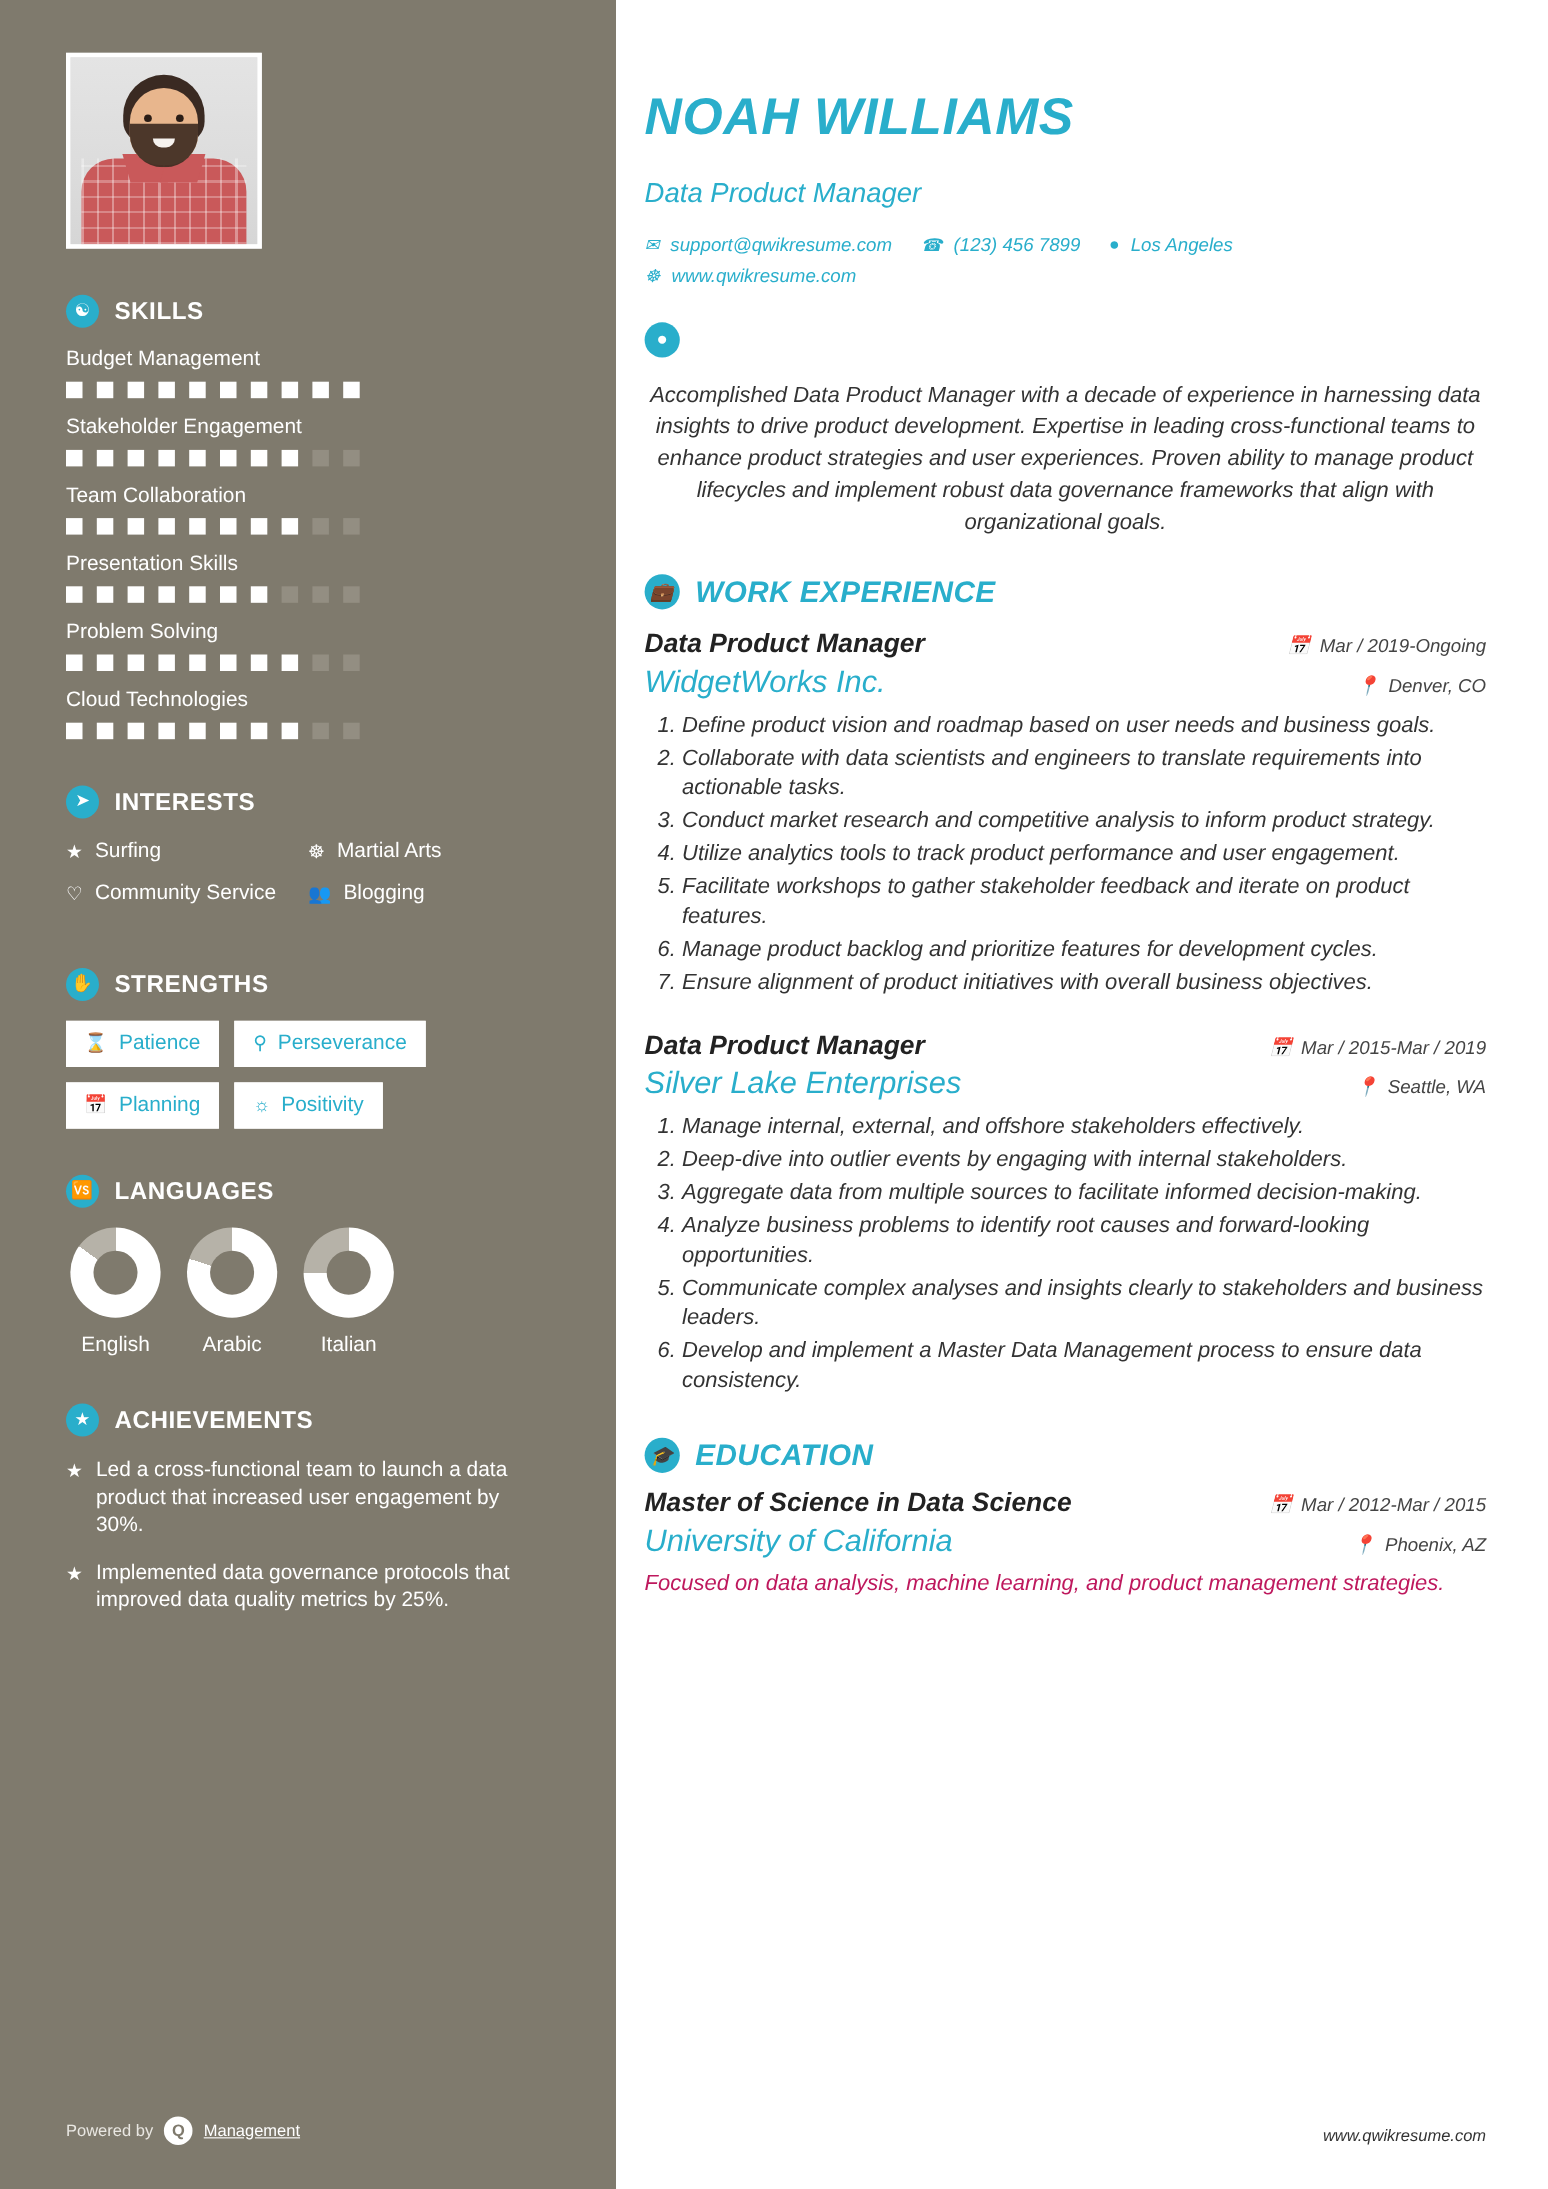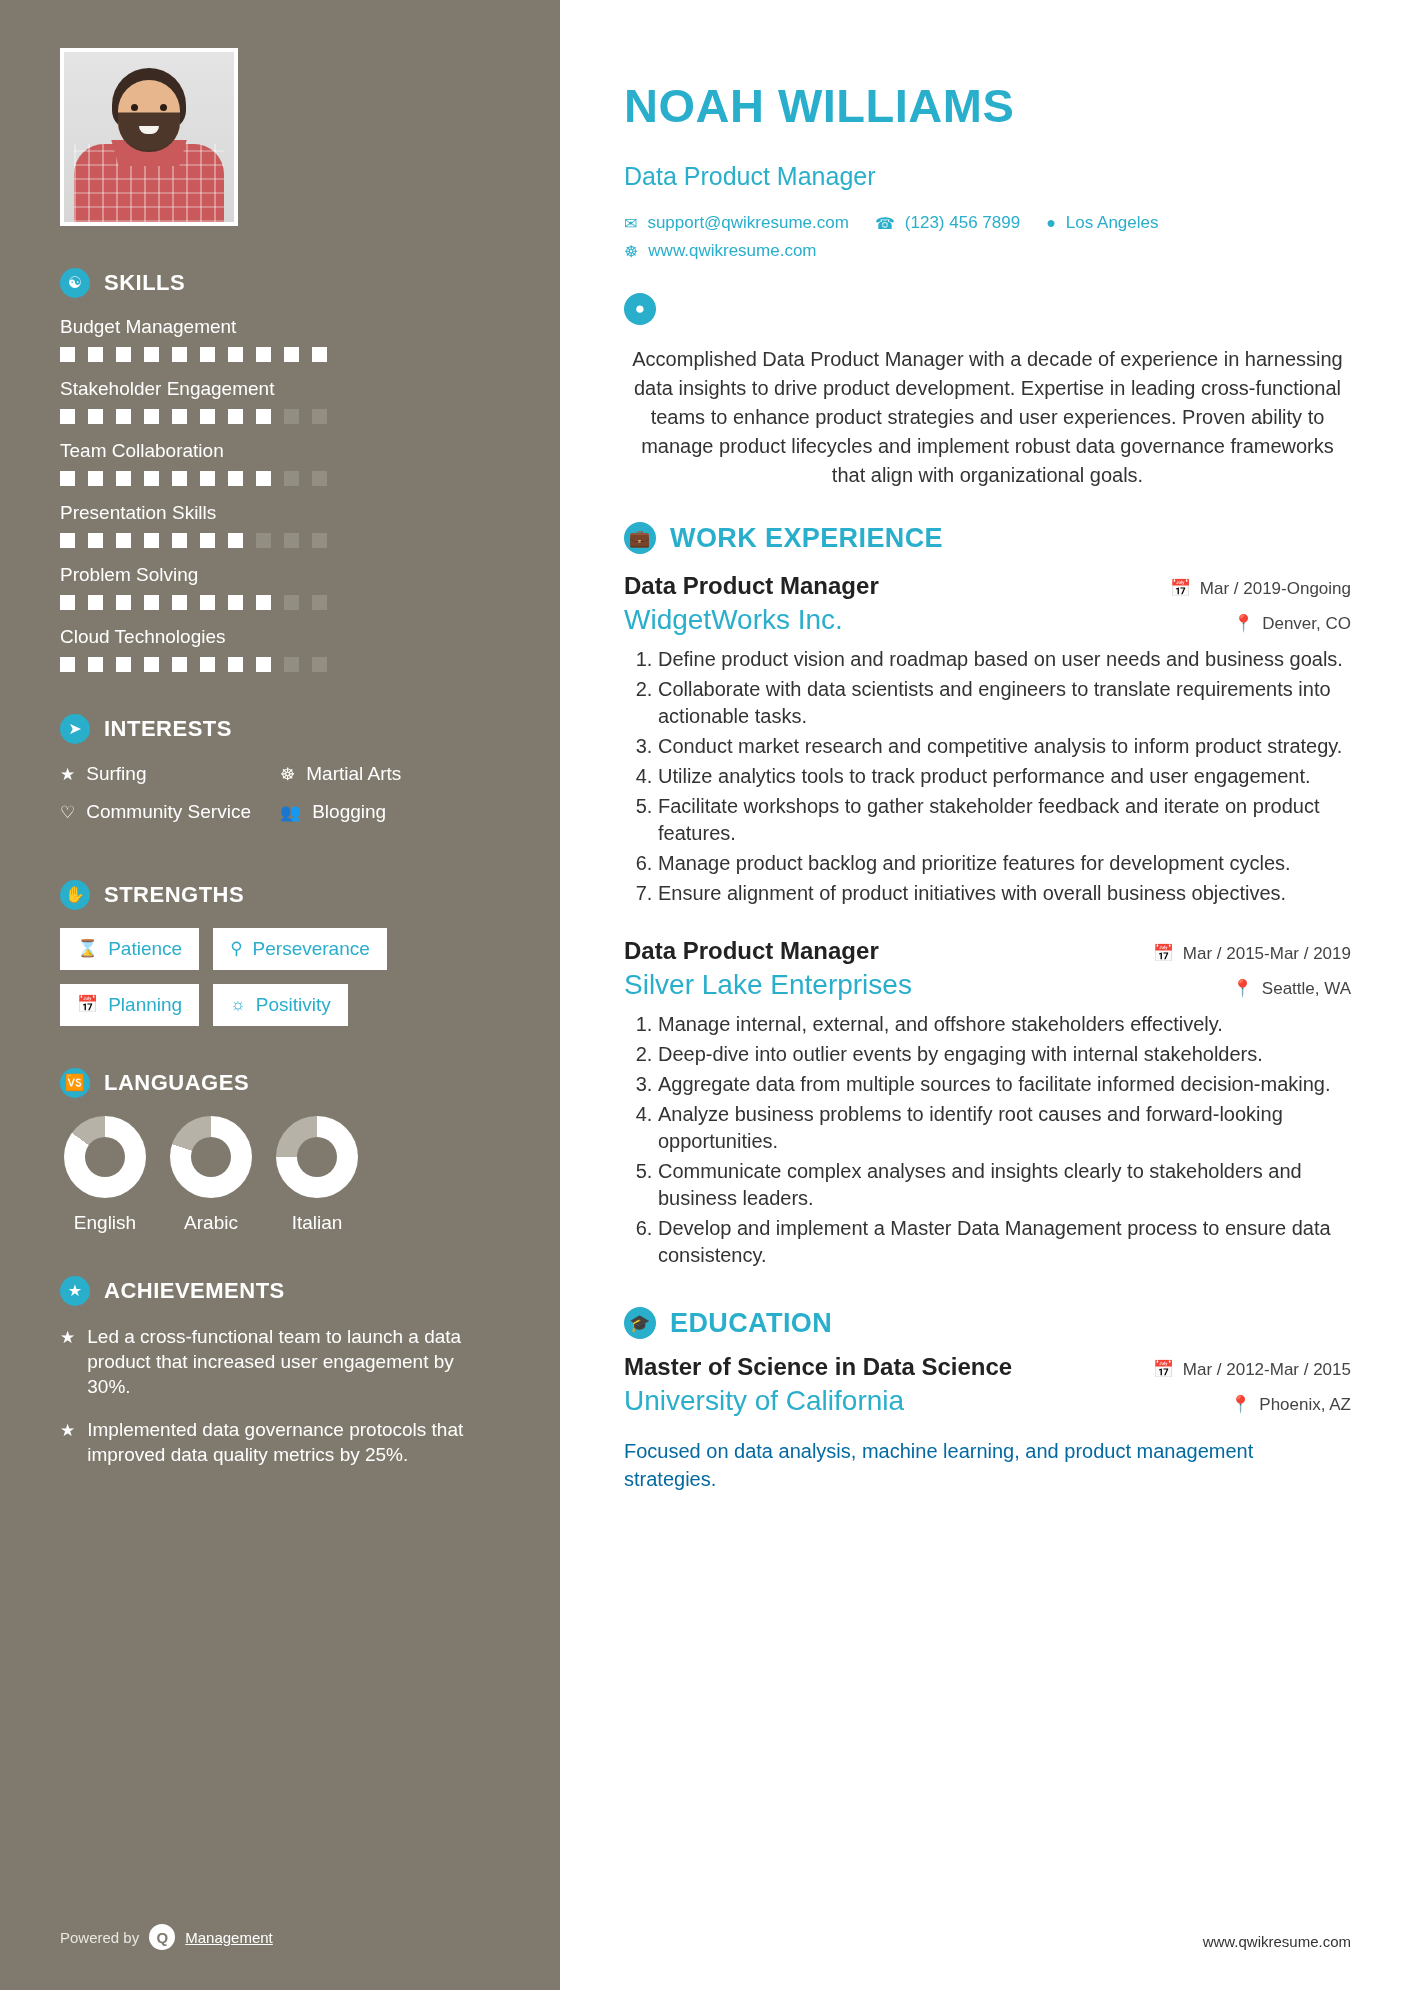--- a/index.html
+++ b/index.html
@@ -170,22 +170,23 @@
     width: 26px; height: 26px; border-radius: 50%;
     background: #ffffff; color: #7f7a6d;
     display: flex; align-items: center; justify-content: center;
     font-size: 15px; font-weight: bold;
   }
   .powered .qname { color: #ffffff; text-decoration: underline; }
 
   
   .main {
     flex: 1;
-    padding: 50px 56px 0 64px;
+    padding: 50px 56px 0 26px;
     position: relative;
+    font-style: italic;
   }
   .name {
     font-size: 47px;
     font-weight: bold;
     color: #29aecb;
     letter-spacing: .5px;
     line-height: 1.05;
   }
   .role {
     font-size: 25px;
@@ -231,21 +232,21 @@
   .job-company { font-size: 28px; color: #29aecb; }
   .job-loc { font-size: 17px; color: #444; display: inline-flex; align-items: center; gap: 8px; }
   ol.duties {
     margin: 10px 0 0 0;
     padding-left: 34px;
     font-size: 20px;
     line-height: 1.35;
     color: #333;
   }
   ol.duties li { margin-bottom: 3px; }
-  .edu-desc { font-size: 20px; line-height: 1.4; color: #0369a1; margin-top: 20px; }
+  .edu-desc { font-size: 20px; line-height: 1.4; color: #be185d; margin-top: 8px; }
 
   .site-footer {
     position: absolute;
     right: 56px; bottom: 40px;
     font-size: 15px; color: #333;
   }
 </style>
 </head>
 <body>
 

